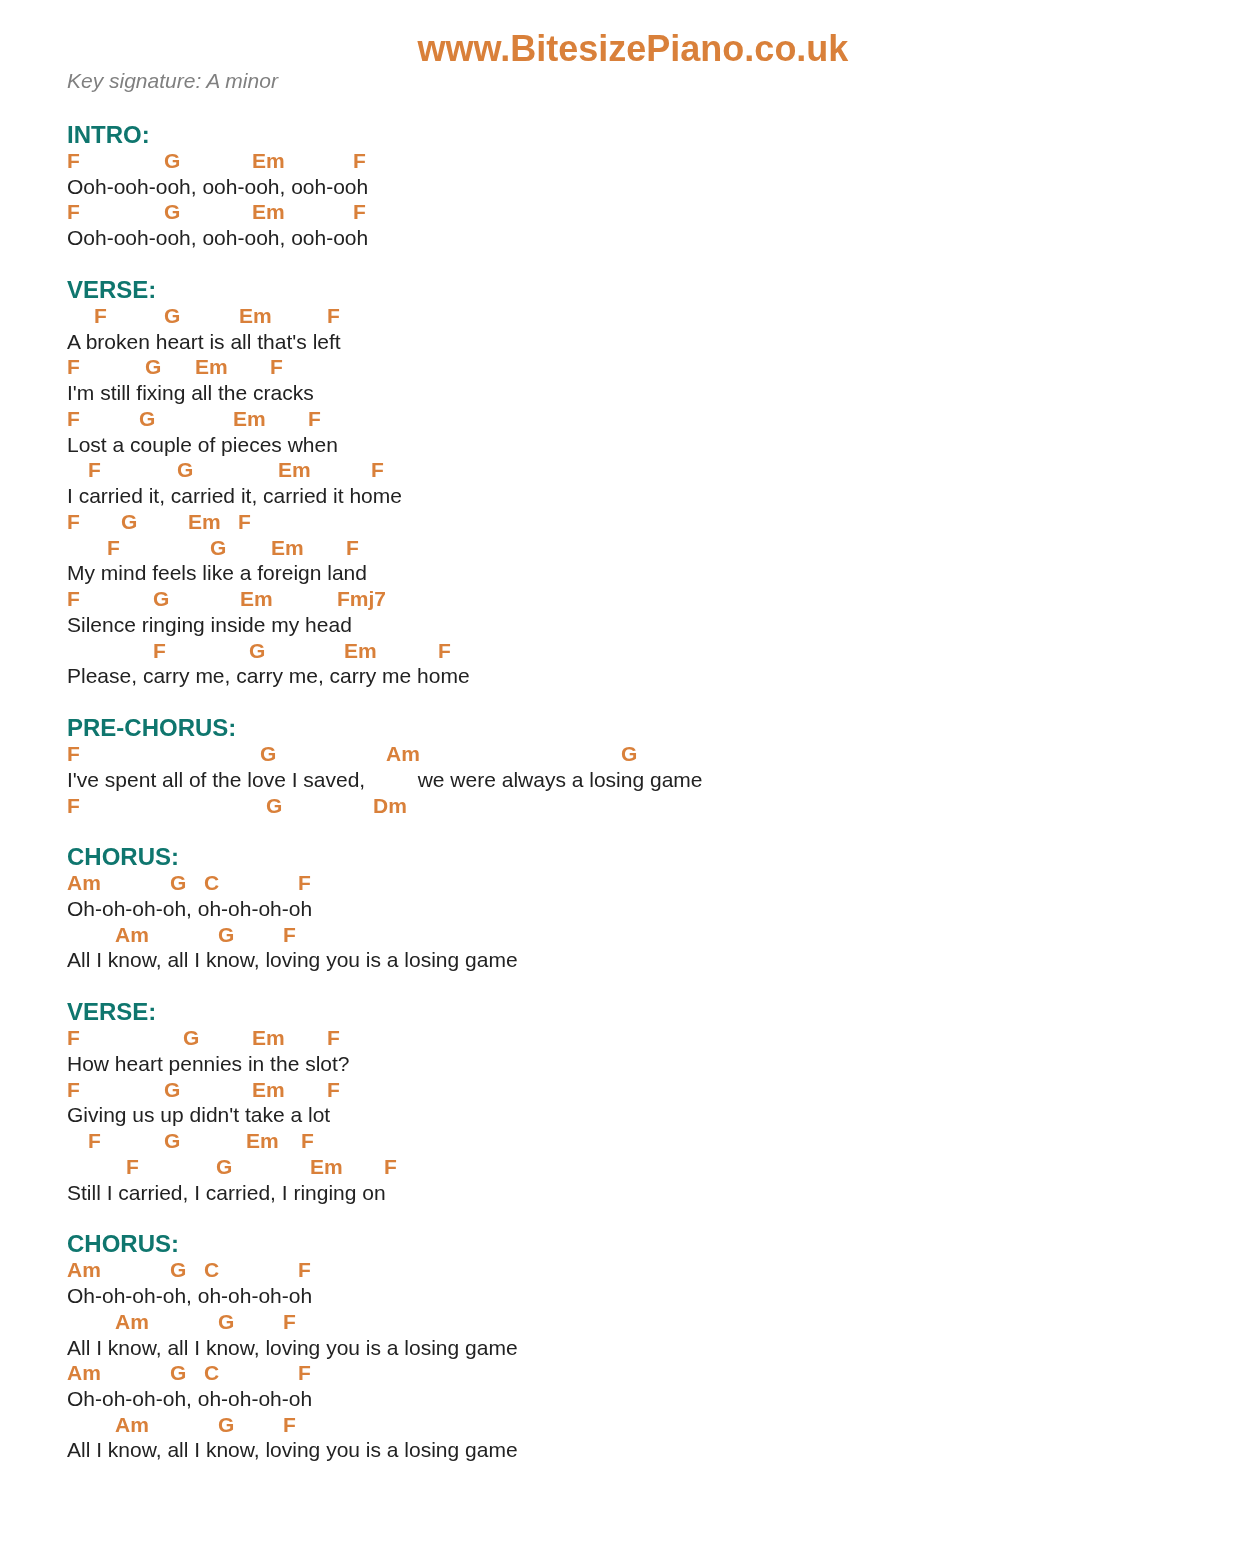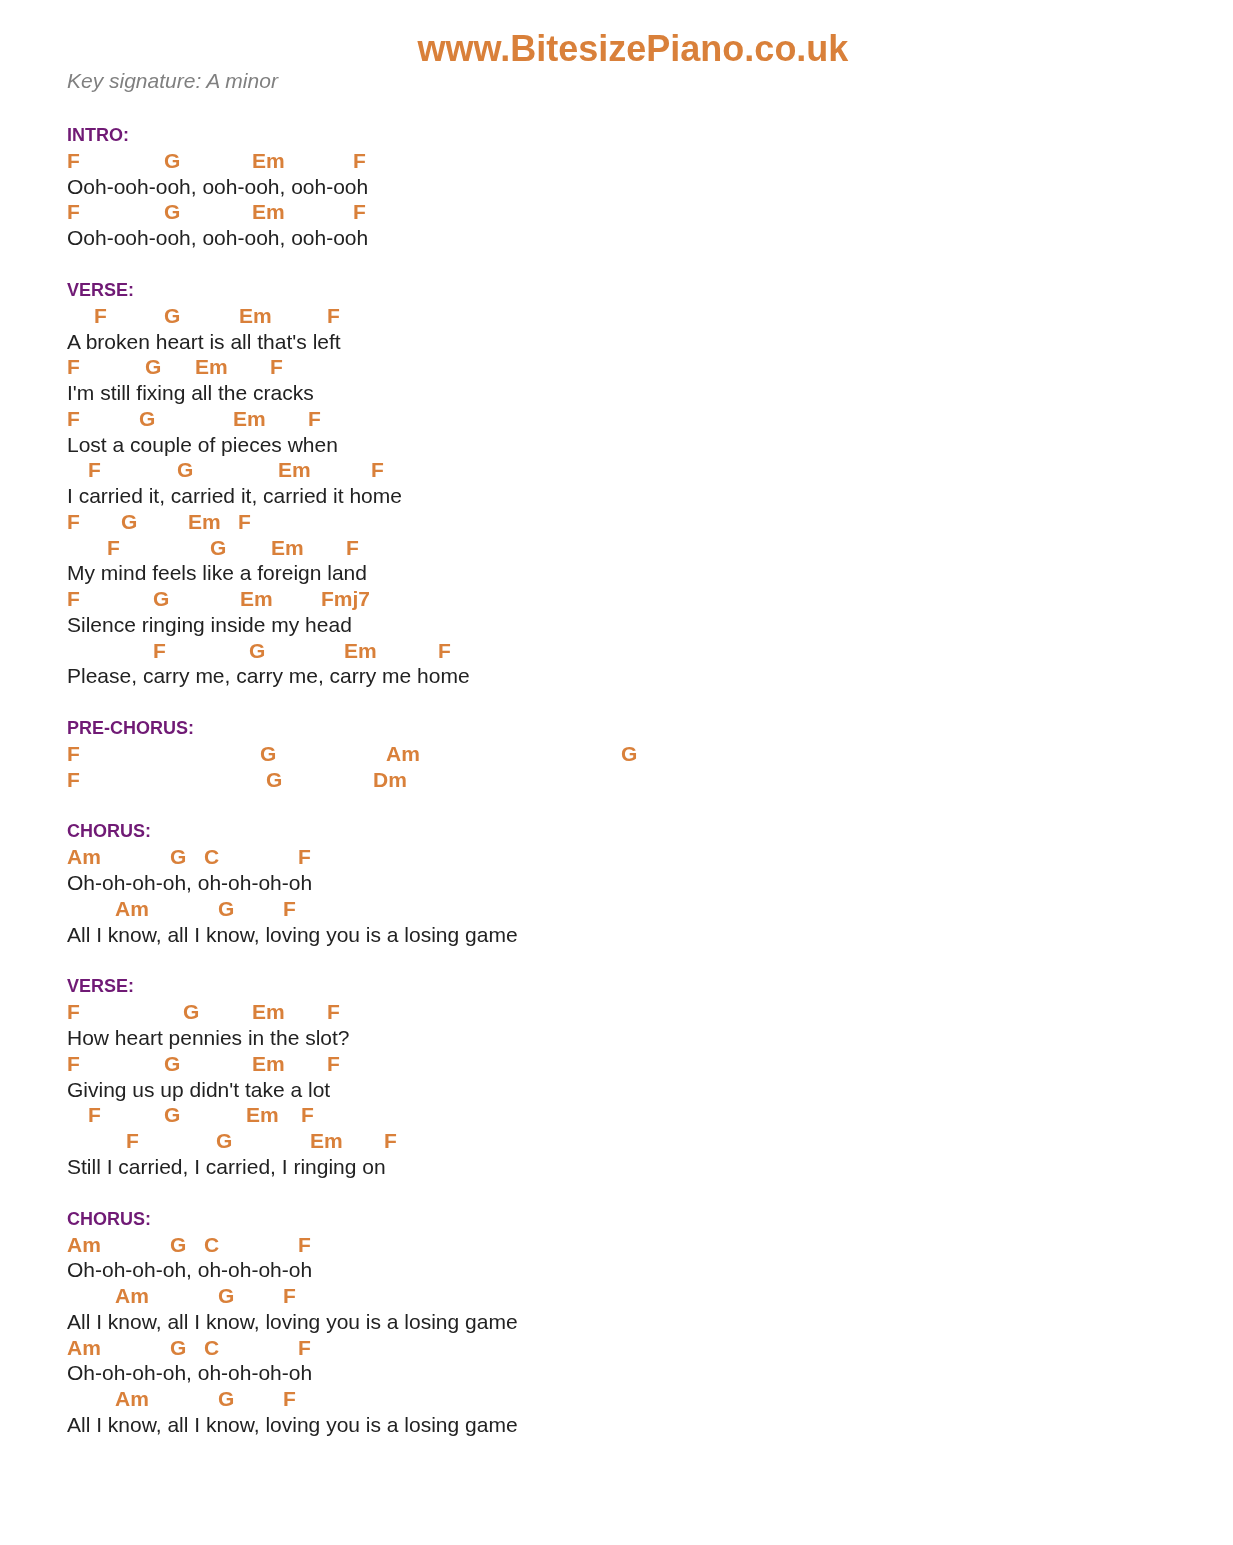--- a/index.html
+++ b/index.html
@@ -1,21 +1,21 @@
 <!DOCTYPE html>
 <html><head>
 <meta charset="utf-8">
 <style>
   html, body { margin:0; padding:0; background:#ffffff; }
   body { width:1233px; height:1545px; position:relative; overflow:hidden; font-family:"Liberation Sans", sans-serif; }
   .site-title { position:absolute; top:28px; left:0; width:1266px; text-align:center; font-weight:bold; font-size:36px; color:#d9803a; letter-spacing:0px; }
   .key-sig { position:absolute; top:69px; left:67px; font-size:21px; font-style:italic; color:#808080; }
   .content { position:absolute; left:67px; top:122px; }
   .section { margin-bottom:26px; }
-  .section-title { font-weight:bold; font-size:18px; color:#701a75; height:26px; line-height:26px; }
+  .section-title { font-weight:bold; font-size:24px; color:#0f766e; height:26px; line-height:26px; }
   .chord-line { position:relative; height:25.7px; }
   .chord { position:absolute; top:0; font-weight:bold; font-size:21px; color:#d9803a; line-height:26px; }
   .lyric { font-size:21px; color:#222222; height:25.8px; line-height:26px; white-space:pre; }
 </style>
 </head>
 <body>
 
 <div class="site-title">www.BitesizePiano.co.uk</div>
 <div class="key-sig">Key signature: A minor</div>
 <div class="content" id="song">
@@ -76,39 +76,40 @@
         <span class="chord" style="left: 40px;">F</span>
         <span class="chord" style="left: 143px;">G</span>
         <span class="chord" style="left: 204px;">Em</span>
         <span class="chord" style="left: 279px;">F</span>
       </div>
       <div class="lyric">My mind feels like a foreign land</div>
       <div class="chord-line">
         <span class="chord" style="left: 0px;">F</span>
         <span class="chord" style="left: 86px;">G</span>
         <span class="chord" style="left: 173px;">Em</span>
-        <span class="chord" style="left: 254px;">Fmj7</span>
+        <span class="chord" style="left: 270px;">Fmj7</span>
       </div>
       <div class="lyric">Silence ringing inside my head</div>
       <div class="chord-line">
         <span class="chord" style="left: 86px;">F</span>
         <span class="chord" style="left: 182px;">G</span>
         <span class="chord" style="left: 277px;">Em</span>
         <span class="chord" style="left: 371px;">F</span>
       </div>
       <div class="lyric">Please, carry me, carry me, carry me home</div>
     </div>
     <div class="section">
       <div class="section-title">PRE-CHORUS:</div>
       <div class="chord-line">
         <span class="chord" style="left: 0px;">F</span>
         <span class="chord" style="left: 193px;">G</span>
         <span class="chord" style="left: 319px;">Am</span>
         <span class="chord" style="left: 554px;">G</span>
       </div>
+      <div class="lyric">I've spent all of the love I saved,         we were always a losing game</div>
       <div class="chord-line">
         <span class="chord" style="left: 0px;">F</span>
         <span class="chord" style="left: 199px;">G</span>
         <span class="chord" style="left: 306px;">Dm</span>
       </div>
     </div>
     <div class="section">
       <div class="section-title">CHORUS:</div>
       <div class="chord-line">
         <span class="chord" style="left: 0px;">Am</span>

